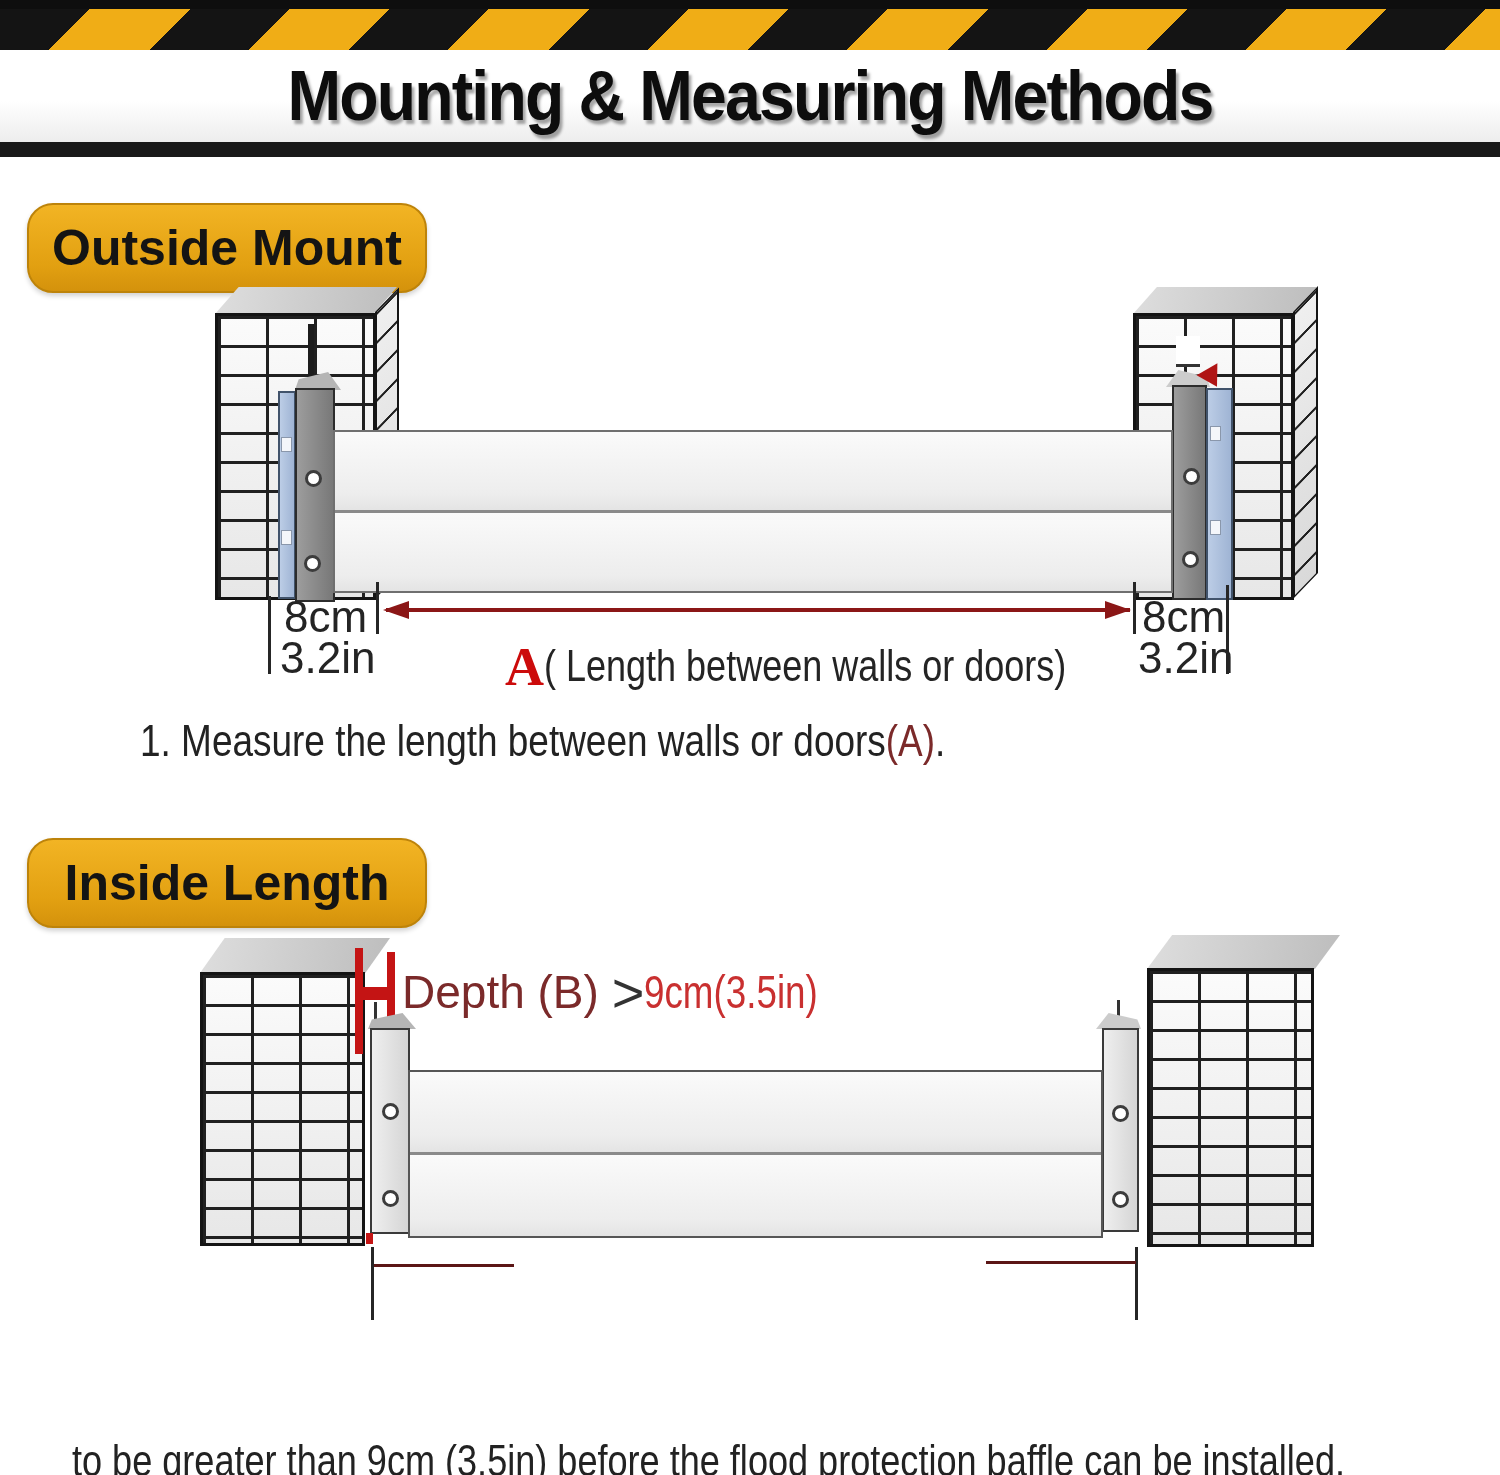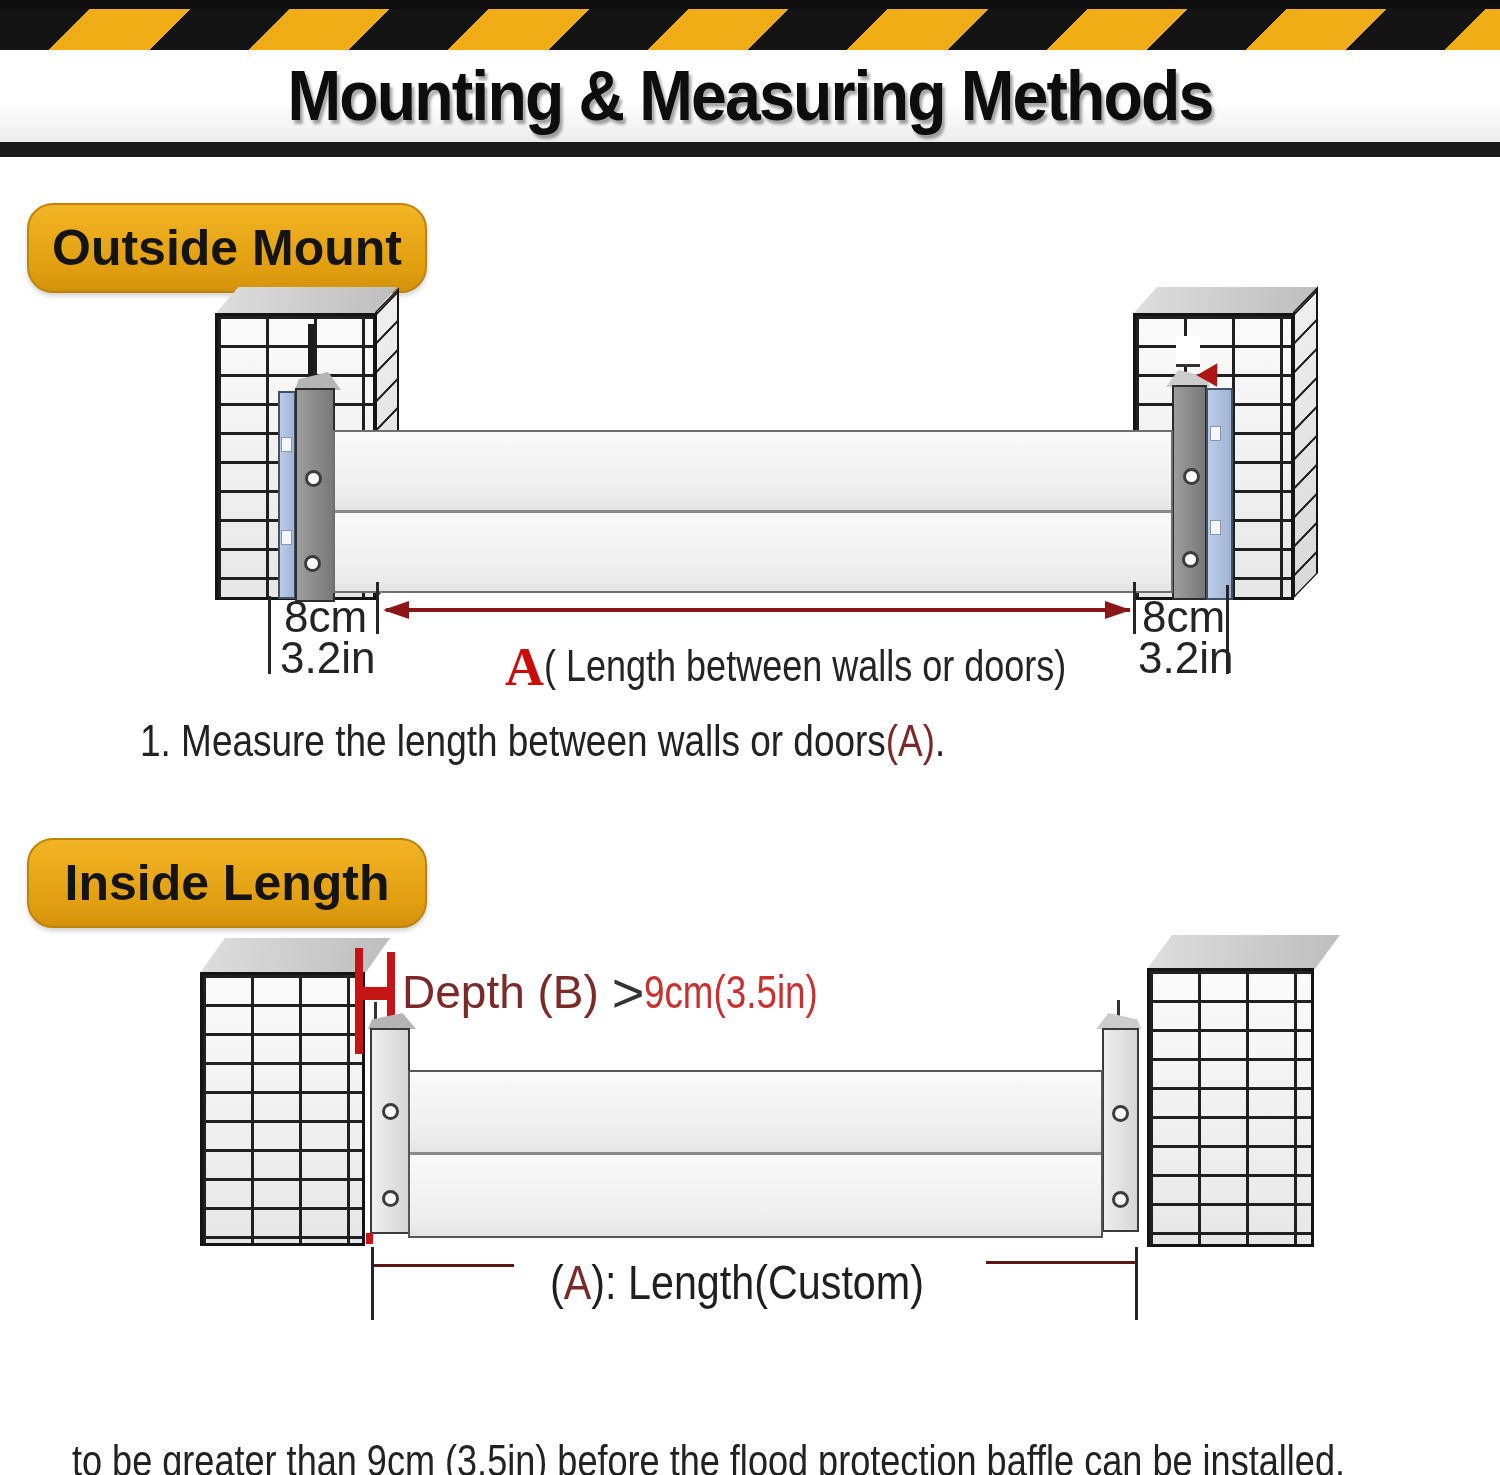--- a/index.html
+++ b/index.html
@@ -173,21 +173,18 @@
   </div>
 
   <div class="abs" style="left:402px;top:960px;white-space:nowrap;text-align:center;">
     <span class="maroon" style="font-size:46px;">Depth (B) </span><span style="font-size:56px;color:#333;vertical-align:-4px;">&gt;</span><span class="sqc" style="font-size:46px;color:#c93030;">9cm(3.5in)</span>
   </div>
 
   <div class="abs dimline-v" style="left:371px;top:1247px;width:3px;height:73px;"></div>
   <div class="abs dimline-h" style="left:374px;top:1264px;width:140px;height:3px;"></div>
   <div class="abs dimline-v" style="left:1135px;top:1247px;width:3px;height:73px;"></div>
   <div class="abs dimline-h" style="left:986px;top:1261px;width:150px;height:3px;"></div>
-  <div class="abs" style="left:550px;top:1255px;font-size:48px;white-space:nowrap;">
-    <span class="sq" style="transform:scaleX(0.86);"><span>(</span><span class="maroon">A</span><span>): Length(Custom)</span></span>
-  </div>
 
   <div class="abs instr" style="left:72px;top:1436px;">
     <span class="sq" style="transform:scaleX(0.82);"><span>to be greater than 9cm (3.5in) before the flood protection baffle can be installed.</span></span>
   </div>
 
 </div>
 
 </body></html>

